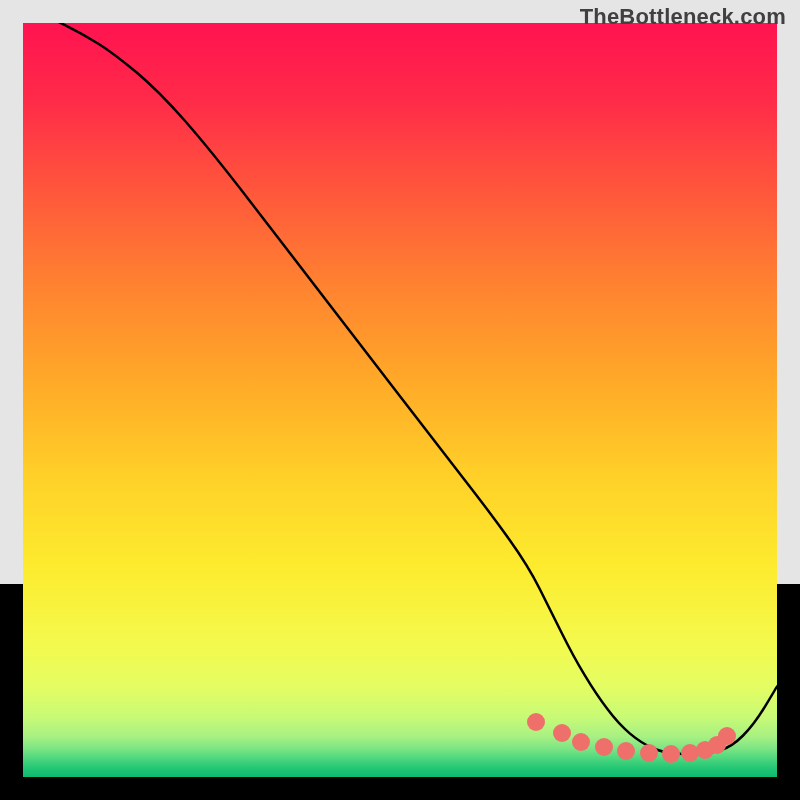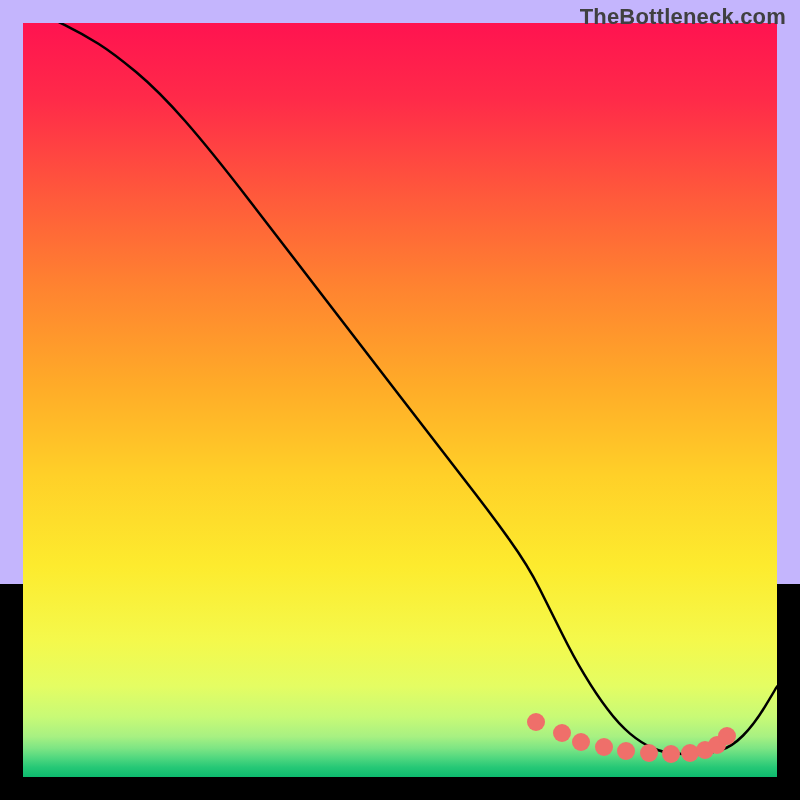--- a/index.html
+++ b/index.html
@@ -8,21 +8,21 @@
     width: 800px;
     height: 800px;
     background: #000;
     overflow: hidden;
     font-family: Arial, Helvetica, sans-serif;
   }
   .frame {
     position: relative;
     width: 800px;
     height: 584px;
-    background: #c4b5fd;
+    background: #e5e5e5;
   }
   .watermark {
     position: absolute;
     top: 4px;
     right: 14px;
     color: #404040;
     font-weight: 600;
     font-size: 22px;
     letter-spacing: 0.2px;
     z-index: 50;

